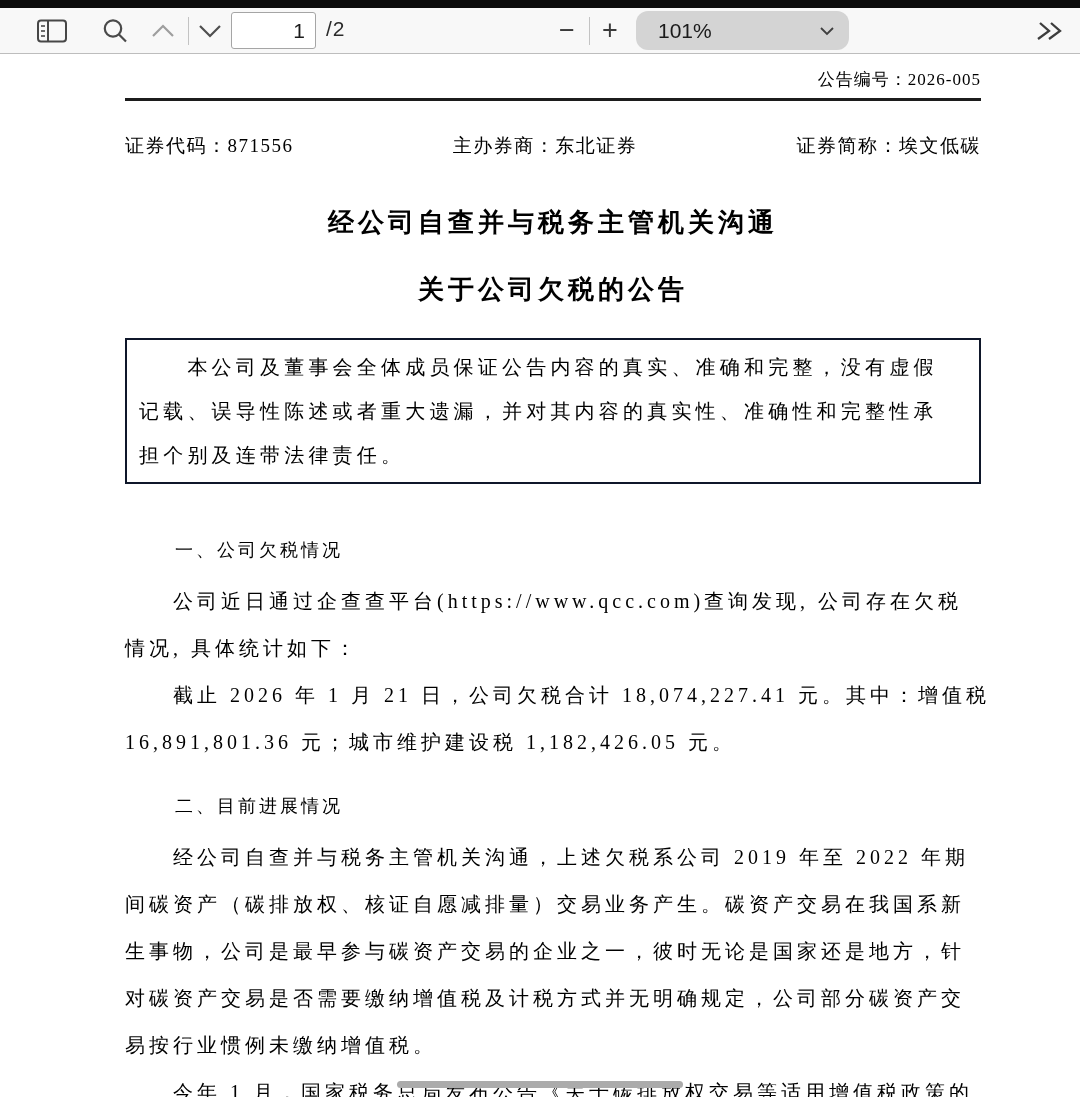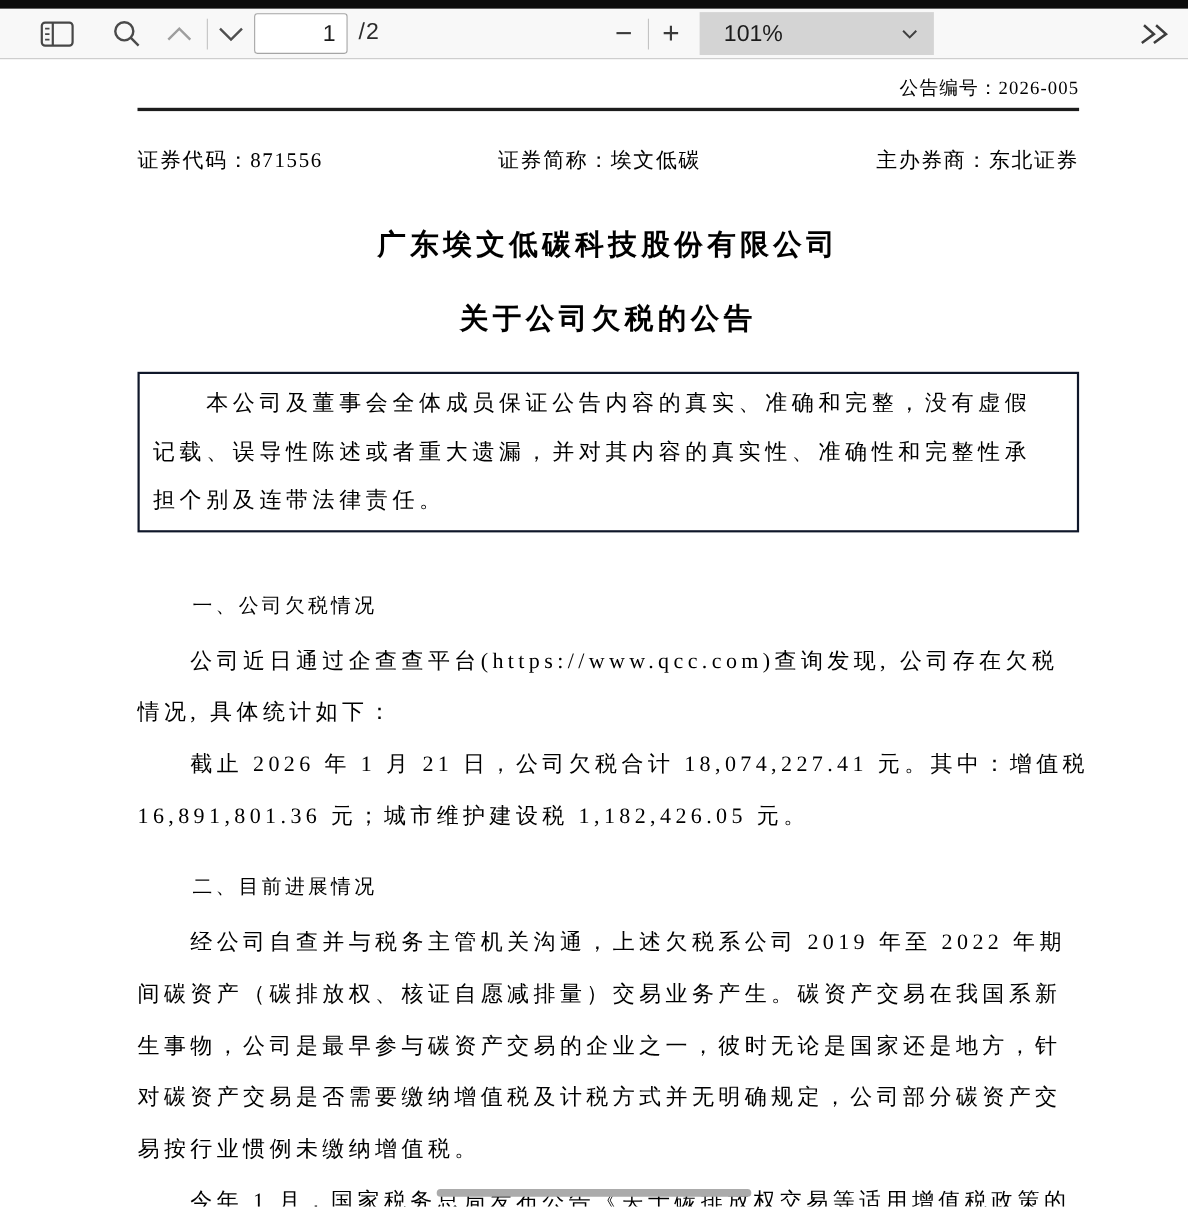--- a/index.html
+++ b/index.html
@@ -25,21 +25,21 @@
     border: 1px solid #a5a5a5; border-radius: 3px; background: #ffffff;
     text-align: right; padding-right: 10px; font-size: 21px; color: #1b1b1b;
     font-family: "Liberation Sans", sans-serif;
   }
   .page-count { position: absolute; left: 326px; top: 9px; font-size: 21px; color: #2b2b2b; letter-spacing: 1px; }
   .zoom-out { left: 552px; top: 6px; width: 30px; height: 32px; font-size: 27px; color: #3a3a3a; }
   .sep-2 { left: 589px; }
   .zoom-in { left: 595px; top: 6px; width: 30px; height: 32px; font-size: 27px; color: #3a3a3a; }
   .zoom-select {
     position: absolute; left: 636px; top: 3px; width: 213px; height: 39px;
-    background: #d4d4d4; border-radius: 0; display: flex; align-items: center;
+    background: #d4d4d4; border-radius: 12px; display: flex; align-items: center;
     padding: 0 14px 0 22px; cursor: pointer;
   }
   .zoom-label { font-size: 21px; color: #1b1b1b; }
   .zoom-caret { margin-left: auto; display: flex; align-items: center; }
   .icon-more { right: 14px; top: 10px; width: 32px; height: 26px; }
 
   
   .doc {
     position: relative; height: 1043px; overflow: hidden;
     padding: 0 99px 0 125px; background: #ffffff;
@@ -144,25 +144,25 @@
     </span>
   </button>
 </div>
 
 <div class="doc">
   <div class="announce-no">公告编号：2026-005</div>
   <div class="rule"></div>
 
   <div class="header-row">
     <span>证券代码：871556</span>
+    <span>主办券商：东北证券</span>
     <span>证券简称：埃文低碳</span>
-    <span>主办券商：东北证券</span>
   </div>
 
-  <div class="doc-title l1">广东埃文低碳科技股份有限公司</div>
+  <div class="doc-title l1">经公司自查并与税务主管机关沟通</div>
   <div class="doc-title l2">关于公司欠税的公告</div>
 
   <div class="disclaimer-box">　　本公司及董事会全体成员保证公告内容的真实、准确和完整，没有虚假
 记载、误导性陈述或者重大遗漏，并对其内容的真实性、准确性和完整性承
 担个别及连带法律责任。</div>
 
   <div class="section-heading sh-1">一、公司欠税情况</div>
   <div class="paras">
     <div class="para">　　公司近日通过企查查平台(https://www.qcc.com)查询发现, 公司存在欠税
 情况, 具体统计如下：</div>

